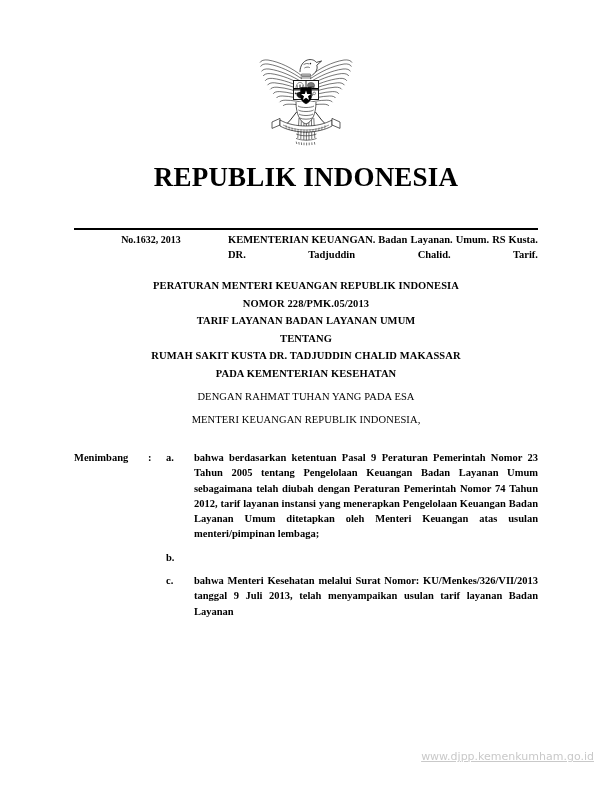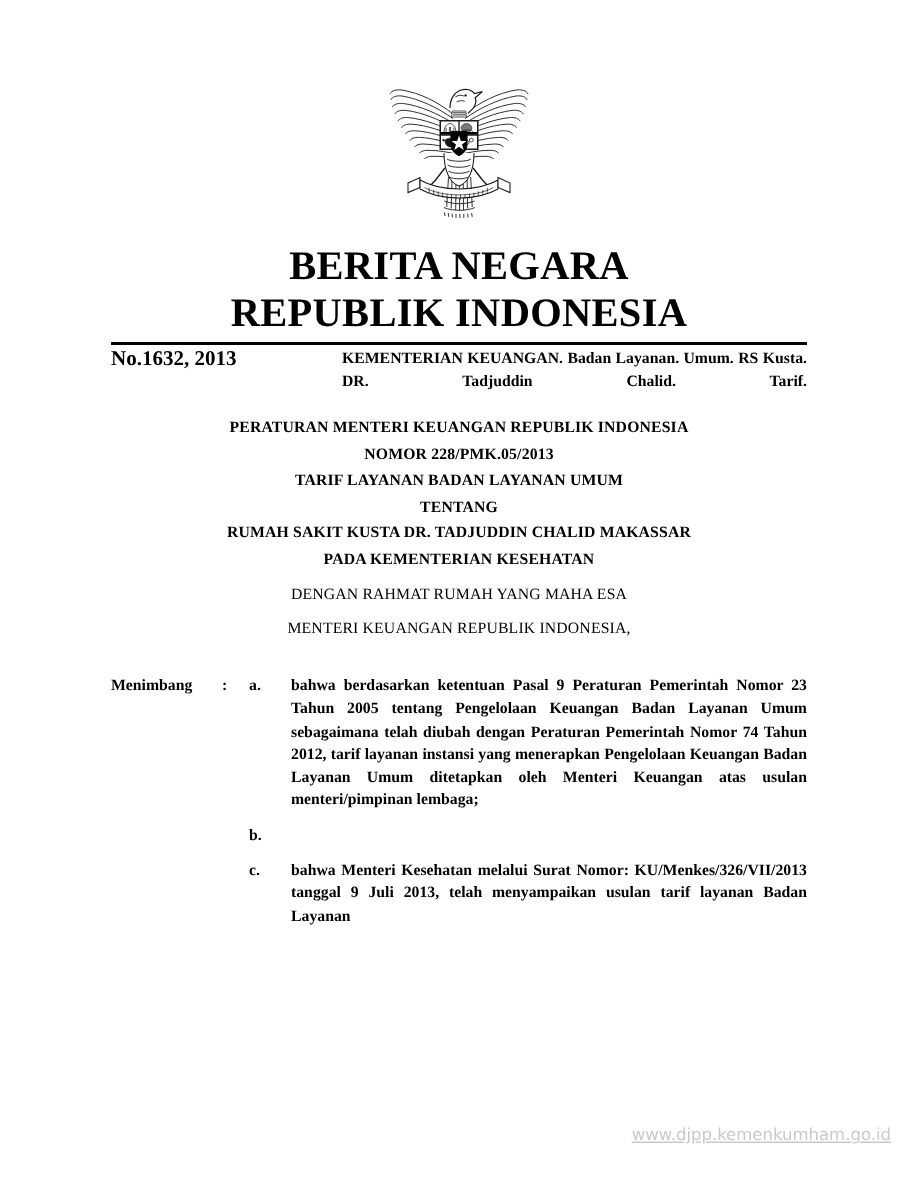--- a/index.html
+++ b/index.html
@@ -67,25 +67,26 @@
   .header-cols {
     position: absolute;
     left: 74px;
     width: 464px;
     top: 232px;
     display: flex;
     align-items: flex-start;
   }
   .header-no {
     font-weight: bold;
-    font-size: 14px;
+    font-size: 10px;
     line-height: 15px;
     width: 154px;
     flex: 0 0 154px;
     white-space: nowrap;
+    text-align: center;
   }
   .header-subject {
     font-weight: bold;
     font-size: 10.5px;
     line-height: 15px;
     flex: 1 1 auto;
     text-align: justify;
     text-align-last: justify;
   }
 
@@ -292,42 +293,41 @@
 
         <path d="M50.6 45.6 L61.4 45.6 L61.4 54 C61.4 58.4 58.4 60.8 56 61.8 C53.6 60.8 50.6 58.4 50.6 54 Z" fill="#000000" stroke="#000000" stroke-width="0.6"></path>
         <path d="M56 48.4 L57.25 52 L61 52 L58 54.3 L59.15 58 L56 55.75 L52.85 58 L54 54.3 L51 52 L54.75 52 Z" fill="#ffffff" stroke="none"></path>
 
         <path d="M43.5 46.8 L50.6 46.8 M61.4 46.8 L68.5 46.8" stroke="#000000" stroke-width="1.6"></path>
       </g>
     </svg>
   </div>
 
   <div class="masthead">
-    <div class="masthead-line">BERITA NEGARA</div>
     <div class="masthead-line">REPUBLIK INDONESIA</div>
   </div>
 
   <div class="rule"></div>
 
   <div class="header-cols">
     <div class="header-no">No.1632, 2013</div>
     <div class="header-subject">KEMENTERIAN KEUANGAN. Badan Layanan. Umum. RS Kusta. DR. Tadjuddin Chalid. Tarif.</div>
   </div>
 
   <div class="title-block">
     <div class="title-line">PERATURAN MENTERI KEUANGAN REPUBLIK INDONESIA</div>
     <div class="title-line">NOMOR 228/PMK.05/2013</div>
     <div class="title-line">TARIF LAYANAN BADAN LAYANAN UMUM</div>
     <div class="title-line">TENTANG</div>
     <div class="title-line">RUMAH SAKIT KUSTA DR. TADJUDDIN CHALID MAKASSAR</div>
     <div class="title-line">PADA KEMENTERIAN KESEHATAN</div>
   </div>
 
   <div class="preamble-block">
-    <div class="preamble-line">DENGAN RAHMAT RUMAH YANG MAHA ESA</div>
+    <div class="preamble-line">DENGAN RAHMAT TUHAN YANG PADA ESA</div>
     <div class="preamble-line">MENTERI KEUANGAN REPUBLIK INDONESIA,</div>
   </div>
 
   <div class="considering">
 
     <div class="consider-row">
       <div class="consider-label">Menimbang</div>
       <div class="consider-colon">:</div>
       <div class="consider-letter">a.</div>
       <div class="consider-text full-justify">bahwa berdasarkan ketentuan Pasal 9 Peraturan Pemerintah Nomor 23 Tahun 2005 tentang Pengelolaan Keuangan Badan Layanan Umum sebagaimana telah diubah dengan Peraturan Pemerintah Nomor 74 Tahun 2012, tarif layanan instansi yang menerapkan Pengelolaan Keuangan Badan Layanan Umum ditetapkan oleh Menteri Keuangan atas usulan menteri/pimpinan lembaga;</div>

